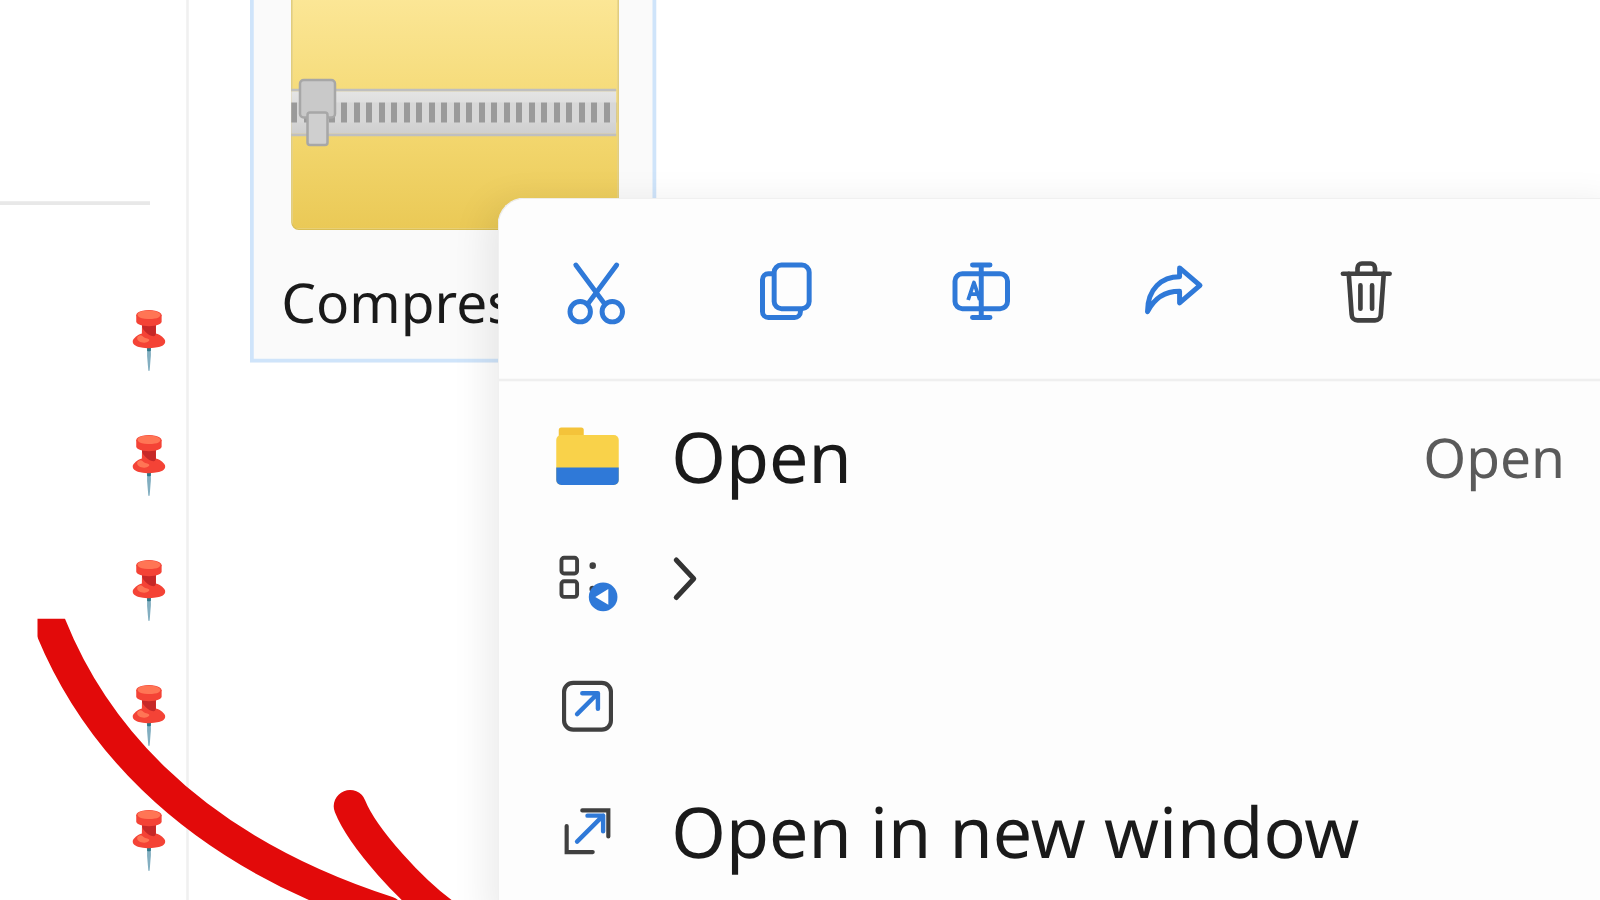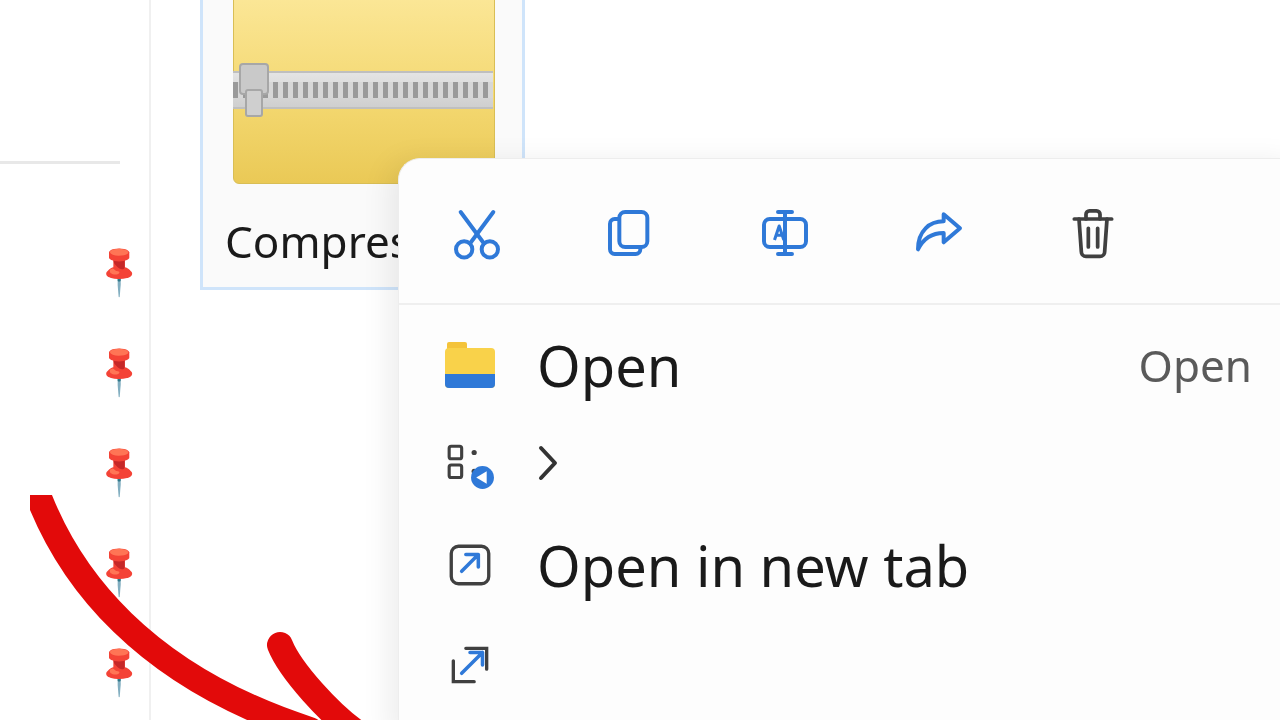--- a/index.html
+++ b/index.html
@@ -158,31 +158,31 @@
         </div>
       </div>
 
       <div class="menu-item">
         <div class="mi-icon">
           <svg viewBox="0 0 48 48">
             <rect x="6" y="6" width="36" height="36" rx="7" fill="none" stroke="#404040" stroke-width="3.2"></rect>
             <path d="M16 30l16-16M32 26V14H20" fill="none" stroke="#2f79d8" stroke-width="3.4" stroke-linecap="round" stroke-linejoin="round"></path>
           </svg>
         </div>
-        <div class="mi-label">Open in new tab</div>
       </div>
 
       <div class="menu-item">
         <div class="mi-icon">
           <svg viewBox="0 0 48 48">
             <path d="M20 8h20v20" fill="none" stroke="#404040" stroke-width="3.2" stroke-linecap="round"></path>
             <path d="M8 20v20h20" fill="none" stroke="#404040" stroke-width="3.2" stroke-linecap="round"></path>
             <path d="M16 32L36 12M36 24V12H24" fill="none" stroke="#2f79d8" stroke-width="3.4" stroke-linecap="round" stroke-linejoin="round"></path>
           </svg>
         </div>
+        <div class="mi-label">Open in new window</div>
       </div>
 
     </div>
   </div>
 
   <div class="annotation">
     <svg viewBox="0 0 370 260">
       <path d="M10 5 C 40 80, 110 180, 280 235" fill="none" stroke="#e20a0a" stroke-width="26" stroke-linecap="round"></path>
       <path d="M250 150 C 260 175, 300 220, 330 240" fill="none" stroke="#e20a0a" stroke-width="26" stroke-linecap="round"></path>
     </svg>

